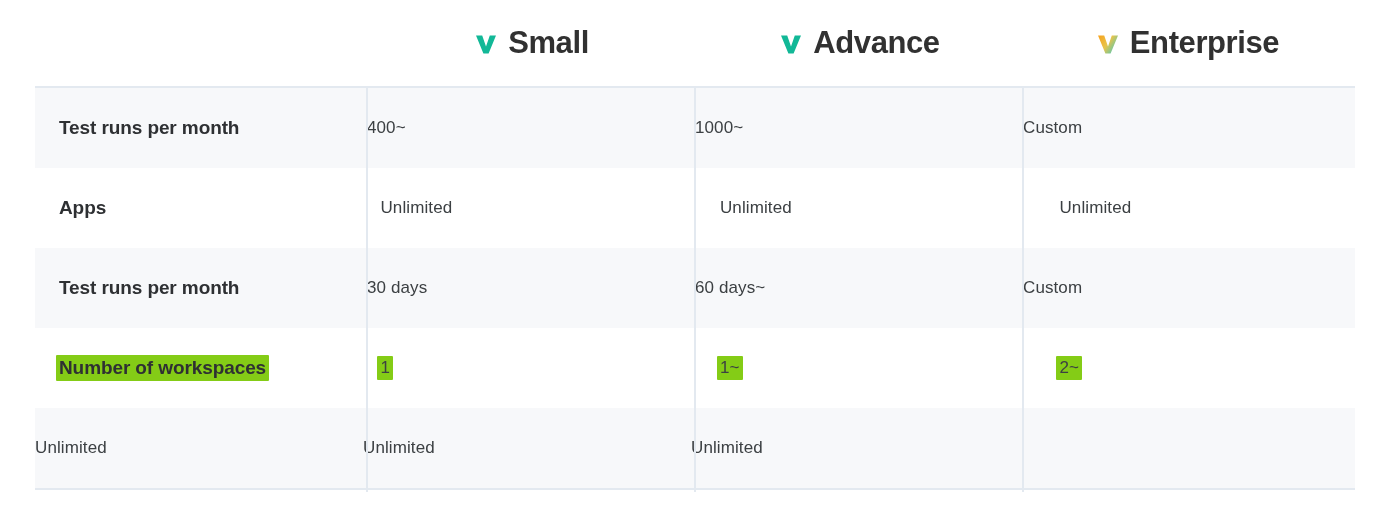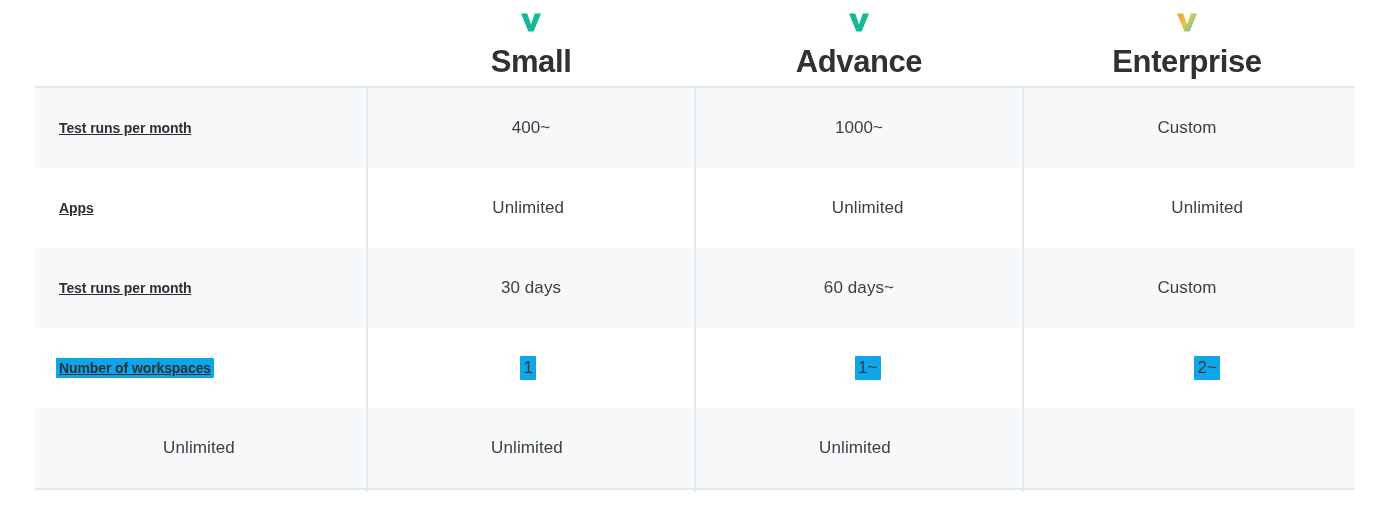--- a/index.html
+++ b/index.html
@@ -32,21 +32,21 @@
   }
   .header-cell {
     display: flex;
     align-items: center;
     justify-content: center;
     gap: 9px;
     height: 100%;
     box-sizing: border-box;
   }
   .header-cell.feature-col { width: 332px; }
-  .header-cell.plan-col    { width: 328px; flex-direction: column; }
+  .header-cell.plan-col    { width: 328px; }
 
   .plan-check {
     display: block;
     width: 26px;
     height: 26px;
     flex: 0 0 auto;
     margin-top: 2px;
   }
   .plan-name {
     font-size: 31px;
@@ -79,42 +79,41 @@
     align-items: center;
     box-sizing: border-box;
   }
   .cell.feature-col {
     width: 332px;
     padding-left: 24px;
     justify-content: flex-start;
   }
   .cell.plan-col {
     width: 328px;
-    justify-content: center;
+    justify-content: flex-start;
   }
 
   .feature-label {
-    font-size: 14px;
+    font-size: 19px;
     font-weight: bold;
     color: #2e3033;
     letter-spacing: -0.1px;
     white-space: nowrap;
-    text-decoration: underline;
   }
   .cell-value {
     font-size: 17px;
     font-weight: 400;
     color: #3c4043;
     letter-spacing: 0.1px;
     white-space: nowrap;
   }
 
   
   .selected {
-    background: #0ea5e9;
+    background: #84cc16;
     padding: 2px 3px;
     margin: -2px -3px;
     border-radius: 1px;
   }
 
   
   .col-divider {
     position: absolute;
     top: 0;
     width: 2px;

